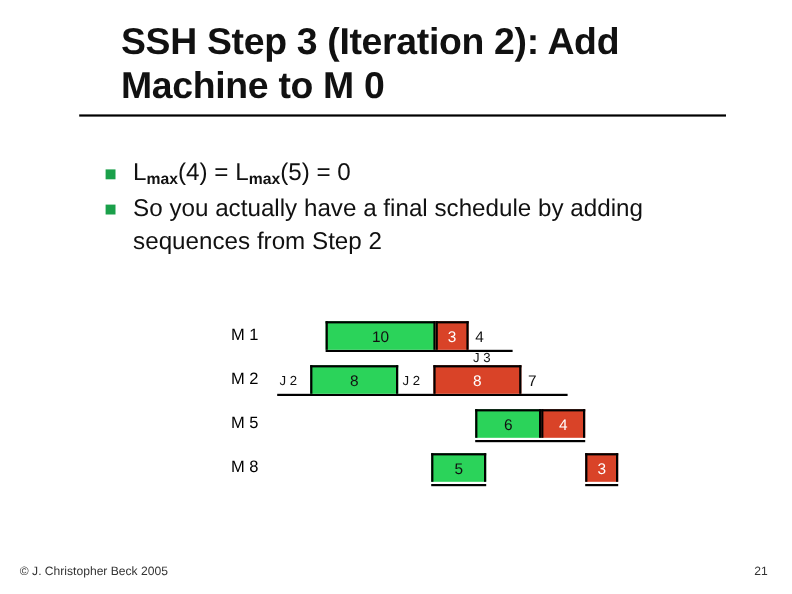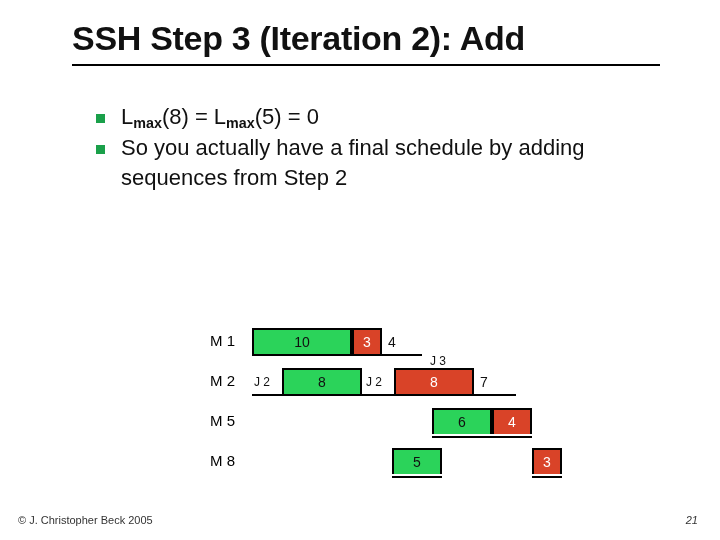--- a/index.html
+++ b/index.html
@@ -10,20 +10,21 @@
     font-family: Verdana, Tahoma, sans-serif;
     position: relative;
     overflow: hidden;
   }
   .title {
     font-size: 34px;
     color: #111;
     padding: 18px 0 0 72px;
     line-height: 1.18;
     letter-spacing: -0.3px;
+    margin-left: 38px;
   }
   .title-rule {
     border: none;
     border-top: 2px solid #000;
     margin: 6px 0 0 72px;
     width: 588px;
   }
   .bullets {
     margin: 36px 0 0 96px;
     font-size: 22px;
@@ -42,21 +43,21 @@
     flex: 0 0 auto;
     margin-top: 12px;
   }
   .bullet-text { max-width: 520px; }
   sub { font-size: 0.65em; vertical-align: -0.25em; font-weight: bold; }
 
   
   .chart {
     position: absolute;
     left: 210px;
-    top: 328px;
+    top: 292px;
     font-family: Verdana, Tahoma, sans-serif;
   }
   .row { display: flex; align-items: flex-start; height: 40px; }
   .row-label {
     width: 42px;
     font-size: 15px;
     padding-top: 4px;
     text-align: left;
   }
   .track {
@@ -93,49 +94,49 @@
     font-size: 11px;
     color: #333;
     text-align: center;
   }
   .slidenum {
     position: absolute;
     bottom: 14px;
     right: 22px;
     font-size: 11px;
     color: #333;
-    font-style: italic;
   }
 </style>
 </head>
 <body>
 
 <h1 class="title">
   <span>SSH Step 3 (Iteration 2): Add</span><br>
+  <span>Machine to M 0</span>
 </h1>
 <hr class="title-rule">
 
 <div class="bullets">
   <div class="bullet-row">
     <div class="bullet-sq"></div>
     <div class="bullet-text">
-      <span>L</span><sub>max</sub><span>(8) = L</span><sub>max</sub><span>(5) = 0</span>
+      <span>L</span><sub>max</sub><span>(4) = L</span><sub>max</sub><span>(5) = 0</span>
     </div>
   </div>
   <div class="bullet-row">
     <div class="bullet-sq"></div>
     <div class="bullet-text">So you actually have a final schedule by adding sequences from Step 2</div>
   </div>
 </div>
 
 <div class="chart">
 
   <div class="row">
     <div class="row-label">M 1</div>
-    <div class="track" style="width:170px;">
+    <div class="track" style="width:170px;margin-left:44px;">
       <div class="bar green" style="left:0; width:100px;">
           <span>10</span>
         </div>
       <div class="bar red" style="left:100px; width:30px;">
           <span>3</span>
         </div>
       <div class="bar label-only" style="left:134px; width:36px;">
           <span>4</span>
         </div>
     </div>

